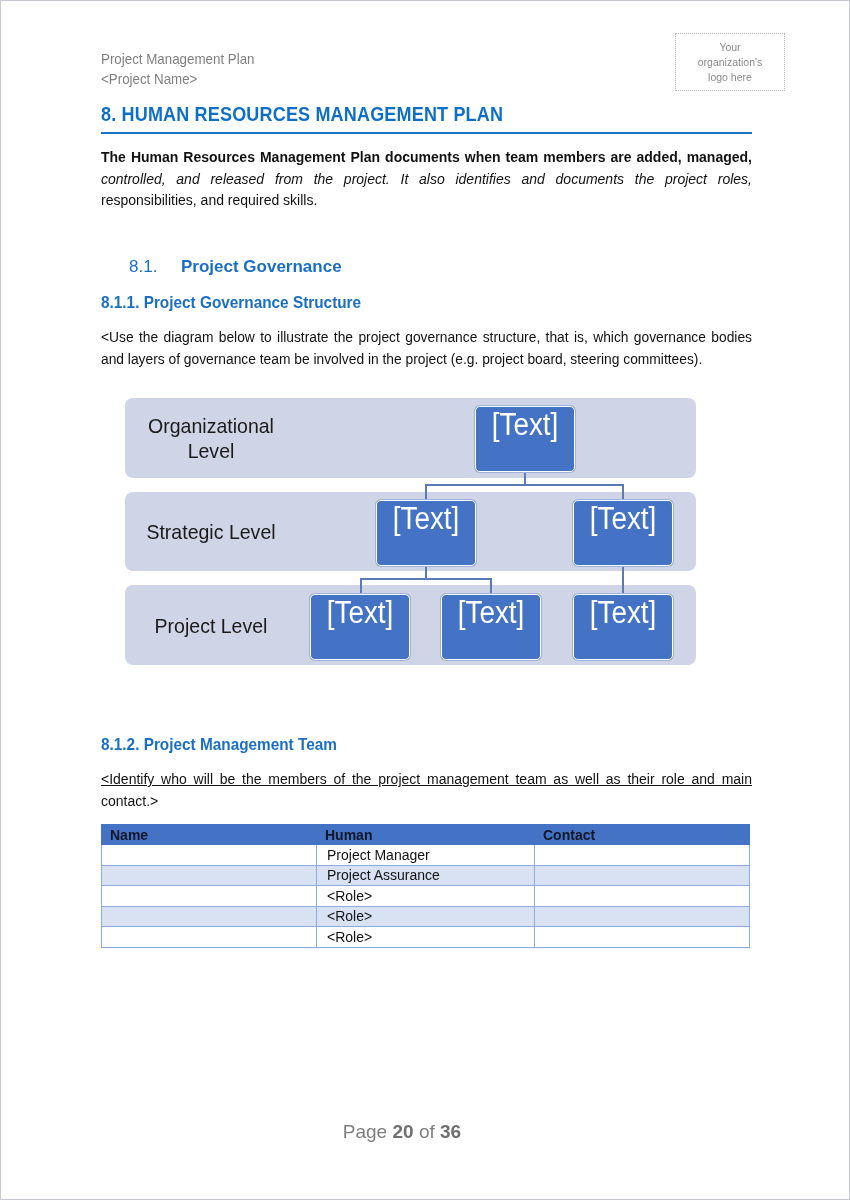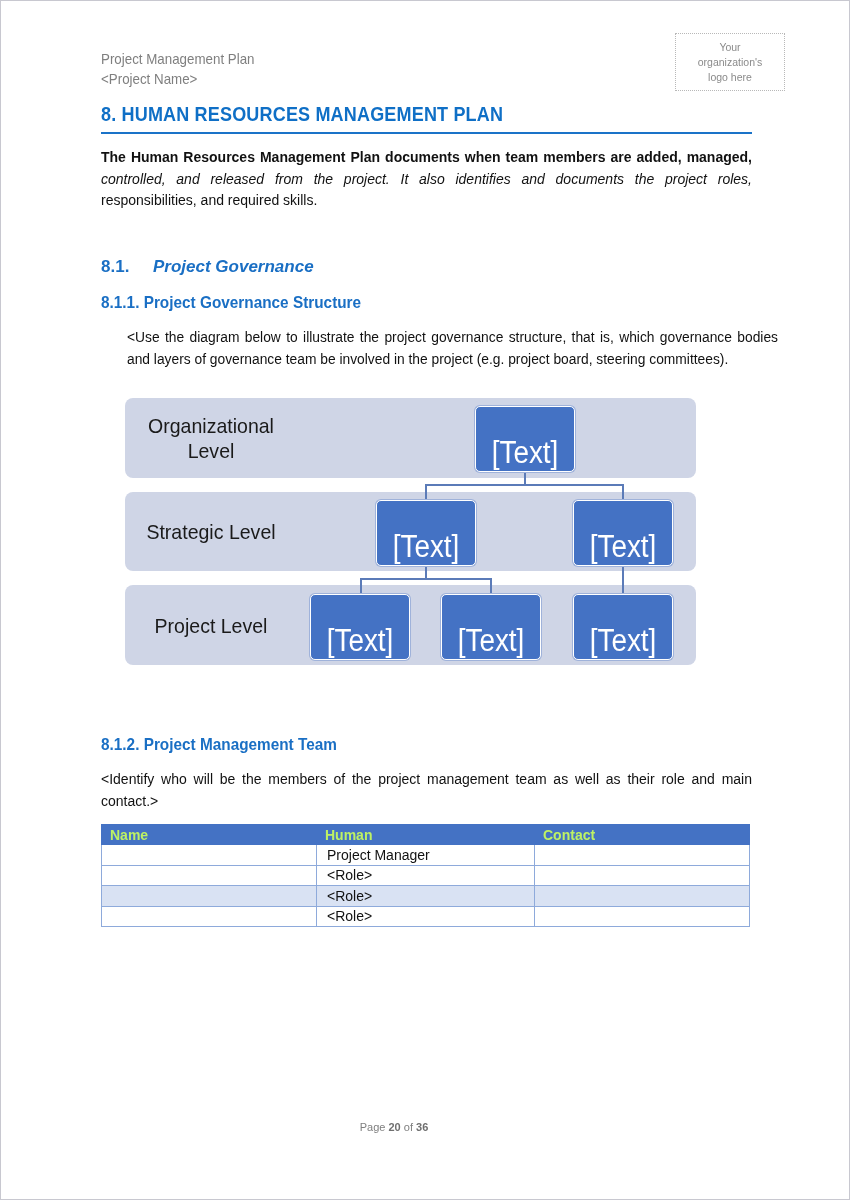--- a/index.html
+++ b/index.html
@@ -5,36 +5,36 @@
   html, body { margin:0; padding:0; background:#ffffff; }
   body { width:850px; height:1200px; position:relative; font-family:"Liberation Sans", sans-serif; }
   .page { position:absolute; left:0; top:0; width:848px; height:1198px; border:1px solid #c8c8d0; background:#fff; }
   .hdr-line { position:absolute; left:100px; font-size:14.5px; color:#7f7f7f; transform:scaleX(0.92); transform-origin:left; }
   .logo-box { position:absolute; left:674px; top:32px; width:108px; height:56px; border:1px dotted #b8b8b8; text-align:center; font-size:10.5px; color:#8a8a8a; line-height:15px; display:flex; flex-direction:column; justify-content:center; }
   .h1 { position:absolute; left:100px; top:102px; font-size:20px; font-weight:bold; color:#0f6fc6; transform:scaleX(0.9); transform-origin:left; letter-spacing:0.2px; }
   .h1-rule { position:absolute; left:100px; top:131px; width:651px; height:2px; background:#1a73c8; }
   .para { position:absolute; left:100px; width:651px; font-size:14px; color:#111; line-height:21.5px; text-align:justify; }
   .para span { display:block; }
   .h2 { position:absolute; left:100px; top:256px; font-size:17px; color:#1a6fc4; }
-  .h2 .num { font-weight:bold; display:inline-block; width:52px; }
-  .h2 .ttl { font-weight:bold;font-style:italic; }
+  .h2 .num { font-weight:normal; display:inline-block; width:52px;margin-left:28px; }
+  .h2 .ttl { font-weight:bold; }
   .h3 { position:absolute; left:100px; font-size:16.5px; font-weight:bold; color:#1a6fc4; transform:scaleX(0.93); transform-origin:left; }
   .diagram { position:absolute; left:0; top:0; }
   .band { position:absolute; left:124px; width:571px; background:#cfd5e6; border-radius:8px; }
   .band-label { position:absolute; font-size:21px; color:#1a1a1a; text-align:center; line-height:25px; transform:scaleX(0.93); }
-  .node { position:absolute; width:98px; height:64px; background:#4472c4; border:1.5px solid #ffffff; border-radius:5px; color:#fff; font-size:31px; display:flex; align-items:flex-end; justify-content:center; box-shadow:0 0 0 1px #9fb2da; transform-origin:center; }
+  .node { position:absolute; width:98px; height:64px; background:#4472c4; border:1.5px solid #ffffff; border-radius:5px; color:#fff; font-size:31px; display:flex; align-items:flex-start; justify-content:center; box-shadow:0 0 0 1px #9fb2da; transform-origin:center; }
   .node span { display:inline-block; transform:scaleX(0.9); }
   .conn { position:absolute; background:#5b7bb8; }
   table.team { position:absolute; left:100px; top:823px; width:649px; border-collapse:collapse; font-size:14px; }
-  table.team th { background:#4472c4; color:#bef264; text-align:left; font-weight:bold; padding:0 8px; height:19px; border:1px solid #4472c4; }
+  table.team th { background:#4472c4; color:#0f172a; text-align:left; font-weight:bold; padding:0 8px; height:19px; border:1px solid #4472c4; }
   table.team td { height:19.5px; padding:0 10px; border:1px solid #8eaadb; color:#111; }
   table.team tr.alt td { background:#d9e2f3; }
   table.team col.c1 { width:215px; }
   table.team col.c2 { width:218px; }
-  .footer { position:absolute; left:4px; width:778px; top:1120px; text-align:center; font-size:11px; color:#7f7f7f; }
+  .footer { position:absolute; left:12px; width:778px; top:1120px; text-align:center; font-size:19px; color:#7f7f7f; }
   .footer b { color:#6f6f6f; }
 </style>
 </head>
 <body>
 
 <div class="page">
 
   <div class="hdr-line" style="top:50px;">Project Management Plan</div>
   <div class="hdr-line" style="top:70px;">&lt;Project Name&gt;</div>
 
@@ -52,21 +52,21 @@
     <span style="text-align-last:justify;font-style:italic;">controlled, and released from the project. It also identifies and documents the project roles,</span>
     <span>responsibilities, and required skills.</span>
   </div>
 
   <div class="h2">
     <span class="num">8.1.</span><span class="ttl">Project Governance</span>
   </div>
 
   <div class="h3" style="top:292px;">8.1.1.  Project Governance Structure</div>
 
-  <div class="para" style="top:326px; font-size:13.8px;margin-left:26px;">
+  <div class="para" style="top:326px; font-size:13.8px;">
     <span style="text-align-last:justify;">&lt;Use the diagram below to illustrate the project governance structure, that is, which governance bodies</span>
     <span>and layers of governance team be involved in the project (e.g. project board, steering committees).</span>
   </div>
 
   <div class="diagram">
     <div class="band" style="top:397px; height:80px;"></div>
     <div class="band" style="top:491px; height:79px;"></div>
     <div class="band" style="top:584px; height:80px;"></div>
 
     <div class="band-label" style="left:130px; top:412px; width:160px;">
@@ -106,41 +106,46 @@
         <span>[Text]</span>
       </div>
     <div class="node" style="left:572px; top:593px;">
         <span>[Text]</span>
       </div>
   </div>
 
   <div class="h3" style="top:734px;">8.1.2.  Project Management Team</div>
 
   <div class="para" style="top:768px;">
-    <span style="text-align-last:justify;">&lt;Identify who will be the members of the project management team as well as their role and main</span>
+    <span style="text-align-last:justify;text-decoration:underline;">&lt;Identify who will be the members of the project management team as well as their role and main</span>
     <span>contact.&gt;</span>
   </div>
 
   <table class="team">
     <colgroup>
         <col class="c1">
         <col class="c2">
         <col>
       </colgroup>
     <thead>
       <tr>
         <th>Name</th>
         <th>Human</th>
         <th>Contact</th>
       </tr>
     </thead>
     <tbody>
       <tr>
         <td></td>
         <td>Project Manager</td>
+        <td></td>
+      </tr>
+      <tr class="alt">
+        <td></td>
+        <td>Project Assurance</td>
         <td></td>
       </tr>
       <tr>
         <td></td>
         <td>&lt;Role&gt;</td>
         <td></td>
       </tr>
       <tr class="alt">
         <td></td>
         <td>&lt;Role&gt;</td>

